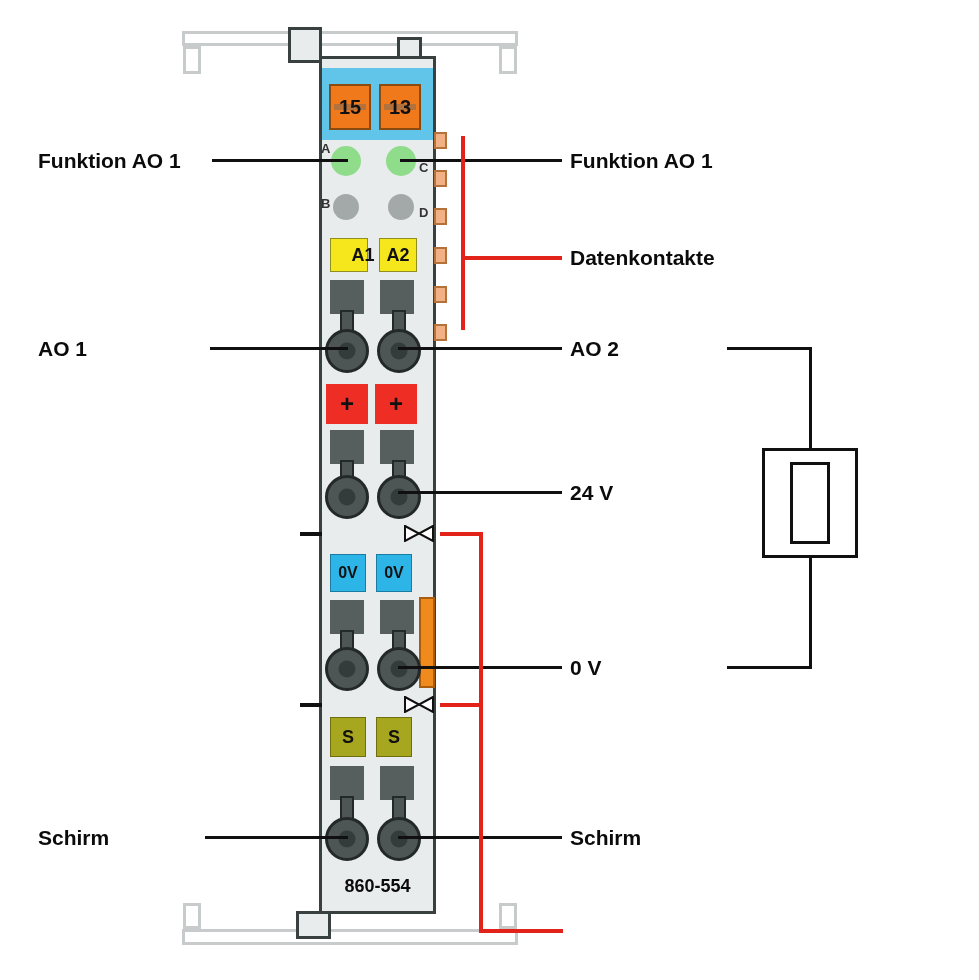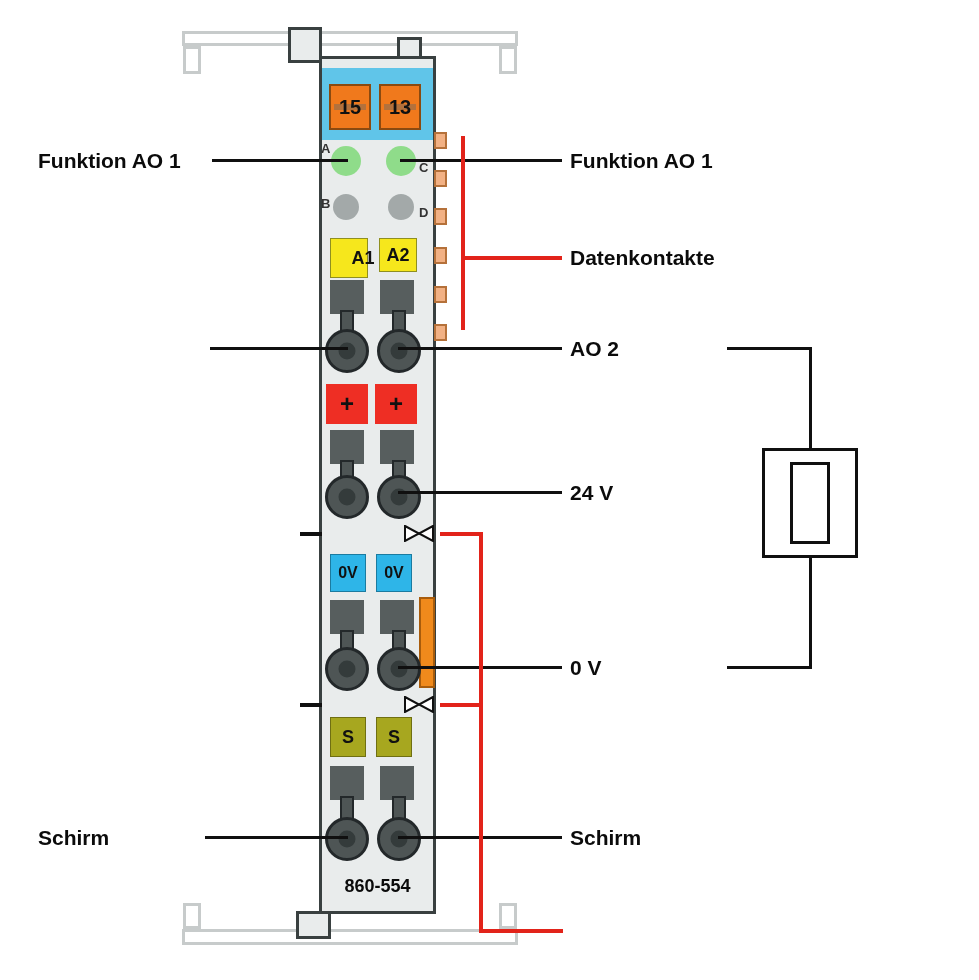--- a/index.html
+++ b/index.html
@@ -60,21 +60,21 @@
 
   <div class="led" style="left:331px;top:146px;width:30px;height:30px;background:#8fdc8a;"></div>
   <div class="led" style="left:386px;top:146px;width:30px;height:30px;background:#8fdc8a;"></div>
   <div class="led" style="left:333px;top:194px;width:26px;height:26px;background:#a3a9a9;"></div>
   <div class="led" style="left:388px;top:194px;width:26px;height:26px;background:#a3a9a9;"></div>
   <div class="ledletter" style="left:321px;top:141px;">A</div>
   <div class="ledletter" style="left:321px;top:196px;">B</div>
   <div class="ledletter" style="left:419px;top:160px;">C</div>
   <div class="ledletter" style="left:419px;top:205px;">D</div>
 
-  <div class="tag" style="left:330px;top:238px;width:38px;height:40px;background:#f6e71c;border:1px solid #8f8f20;font-size:18px;padding-left:28px;">A1</div>
+  <div class="tag" style="left:330px;top:238px;width:38px;height:34px;background:#f6e71c;border:1px solid #8f8f20;font-size:18px;padding-left:28px;">A1</div>
   <div class="tag" style="left:379px;top:238px;width:38px;height:34px;background:#f6e71c;border:1px solid #8f8f20;font-size:18px;">A2</div>
 
   <div class="darksq" style="left:330px;top:280px;"></div>
   <div class="darksq" style="left:380px;top:280px;"></div>
   <div class="stem" style="left:340px;top:310px;height:24px;"></div>
   <div class="stem" style="left:392px;top:310px;height:24px;"></div>
   <div class="terminal" style="left:325px;top:329px;"></div>
   <div class="terminal" style="left:377px;top:329px;"></div>
 
   <div class="tag" style="left:326px;top:384px;width:42px;height:40px;background:#ee2e24;font-size:24px;">+</div>
@@ -147,19 +147,20 @@
   <div class="hline" style="left:727px;top:347px;width:85px;"></div>
   <div class="vline" style="left:809px;top:347px;height:101px;"></div>
   <div class="abs" style="left:762px;top:448px;width:96px;height:110px;border:3px solid #101010;background:#fff;box-sizing:border-box;"></div>
   <div class="abs" style="left:790px;top:462px;width:40px;height:82px;border:3px solid #101010;background:#fff;box-sizing:border-box;"></div>
   <div class="vline" style="left:809px;top:558px;height:110px;"></div>
   <div class="hline" style="left:727px;top:666px;width:85px;"></div>
 
   <div class="label label-left" style="top:150px;">Funktion AO 1</div>
   <div class="label label-right" style="top:150px;">Funktion AO 1</div>
   <div class="label label-right" style="top:247px;">Datenkontakte</div>
+  <div class="label label-left" style="top:338px;">AO 1</div>
   <div class="label label-right" style="top:338px;">AO 2</div>
   <div class="label label-right" style="top:482px;">24 V</div>
   <div class="label label-right" style="top:657px;">0 V</div>
   <div class="label label-left" style="top:827px;">Schirm</div>
   <div class="label label-right" style="top:827px;">Schirm</div>
 
 </div>
 
 </body></html>

